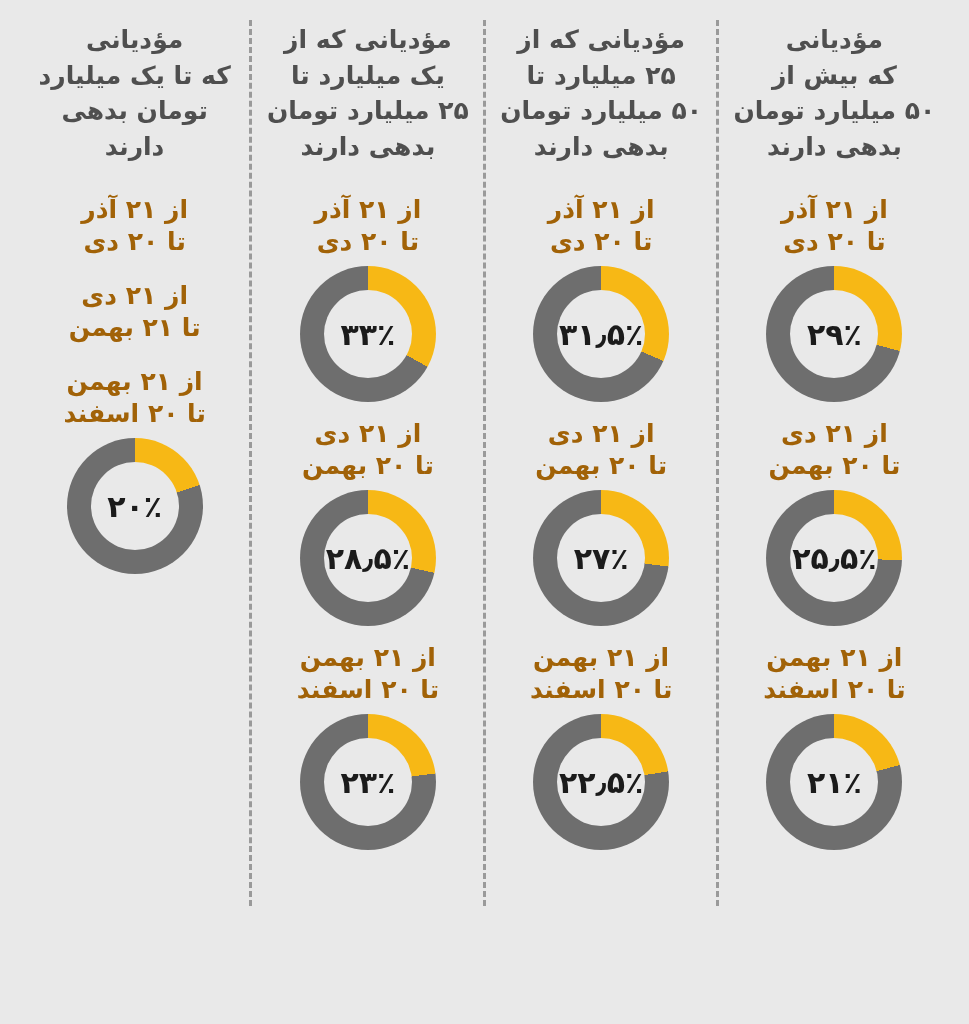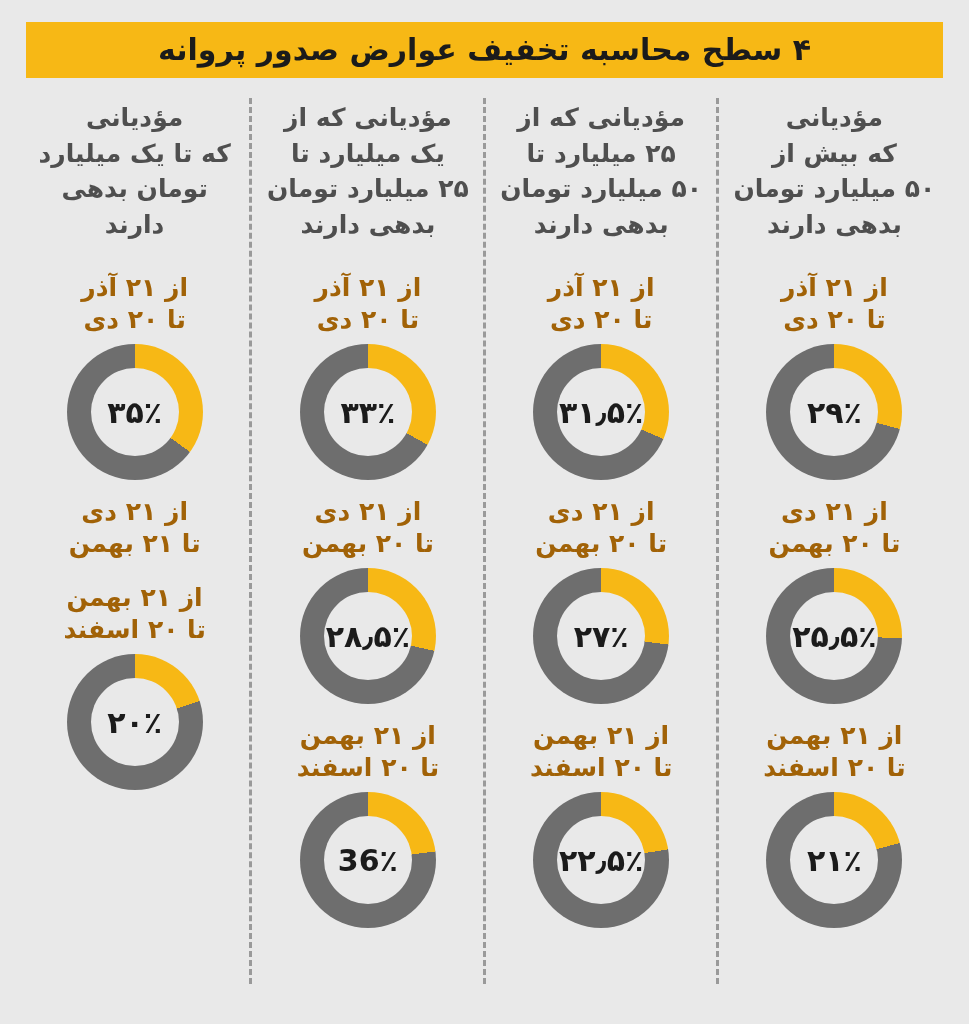--- a/index.html
+++ b/index.html
@@ -146,23 +146,20 @@
     font-weight: bold;
     letter-spacing: -0.5px;
     white-space: nowrap;
   }
 </style>
 </head>
 <body>
 
 <div class="page">
 
-  <div class="title-bar">
-    <div class="title-text">۴ سطح محاسبه تخفیف عوارض صدور پروانه</div>
-  </div>
 
   <div class="columns">
 
     <div class="col">
       <div class="col-head">
         <div class="col-head-text">مؤدیانی
 که بیش از
 ۵۰ میلیارد تومان
 بدهی دارند</div>
       </div>
@@ -264,41 +261,36 @@
           <div class="donut-value">۲۸٫۵٪</div>
         </div>
       </div>
 
       <div class="period">
         <div class="period-label">از ۲۱ بهمن
 تا ۲۰ اسفند</div>
         <div class="donut-wrap">
           <div class="donut" style="background: conic-gradient(rgb(247, 184, 21) 0deg, rgb(247, 184, 21) 82.8deg, rgb(110, 110, 110) 82.8deg, rgb(110, 110, 110) 360deg);"></div>
           <div class="donut-hole"></div>
-          <div class="donut-value">36٪</div>
+          <div class="donut-value">۲۳٪</div>
         </div>
       </div>
     </div>
 
     <div class="col">
       <div class="col-head">
         <div class="col-head-text">مؤدیانی
 که تا یک میلیارد
 تومان بدهی
 دارند</div>
       </div>
 
       <div class="period">
         <div class="period-label">از ۲۱ آذر
 تا ۲۰ دی</div>
-        <div class="donut-wrap">
-          <div class="donut" style="background: conic-gradient(rgb(247, 184, 21) 0deg, rgb(247, 184, 21) 126deg, rgb(110, 110, 110) 126deg, rgb(110, 110, 110) 360deg);"></div>
-          <div class="donut-hole"></div>
-          <div class="donut-value">۳۵٪</div>
-        </div>
       </div>
 
       <div class="period">
         <div class="period-label">از ۲۱ دی
 تا ۲۱ بهمن</div>
       </div>
 
       <div class="period">
         <div class="period-label">از ۲۱ بهمن
 تا ۲۰ اسفند</div>

